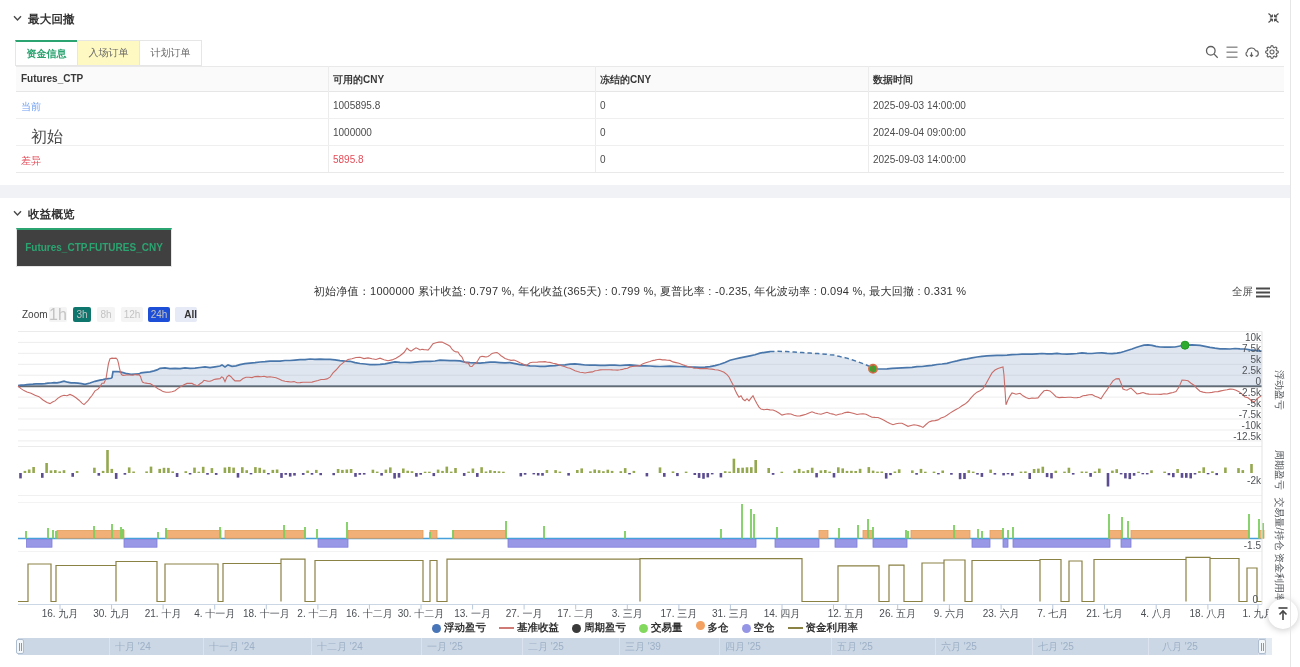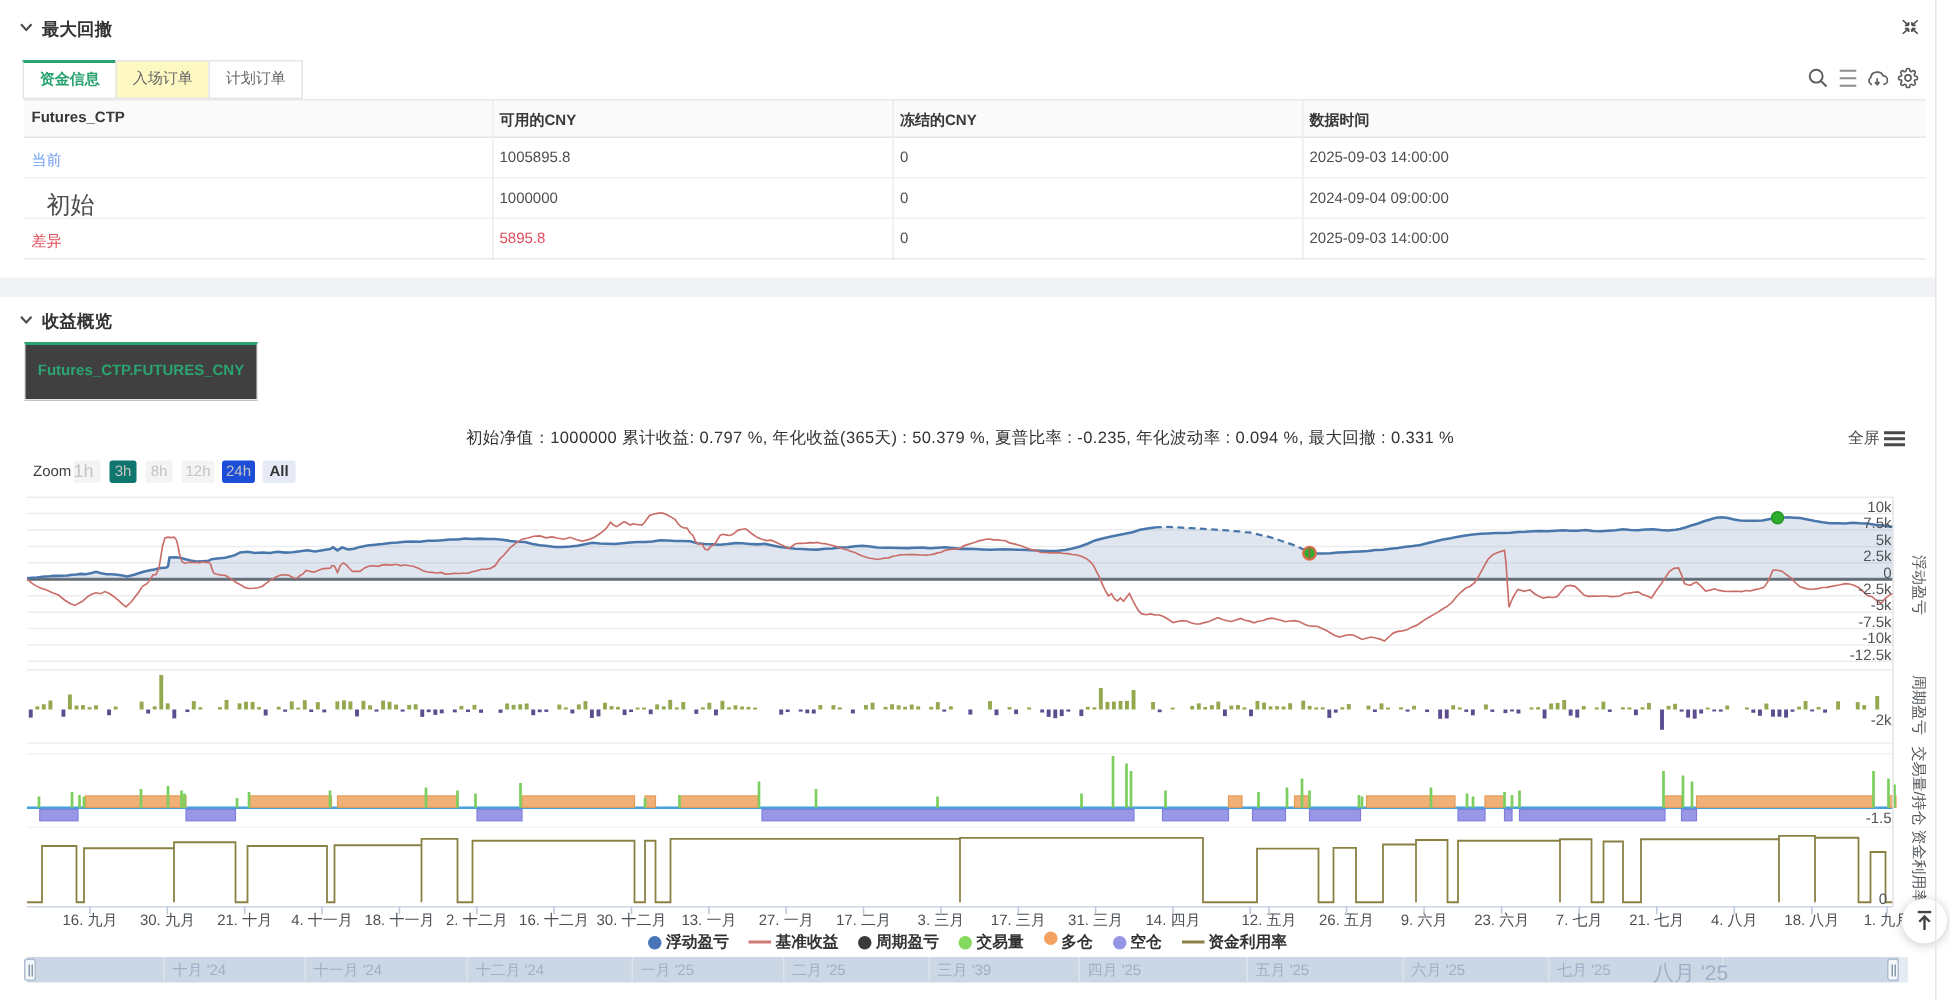--- a/index.html
+++ b/index.html
@@ -65,35 +65,35 @@
 <div class="abs" style="left:873px;top:154px;font-size:10px;color:#4c4c4c">2025-09-03 14:00:00</div>
 
 <div class="abs" style="left:0;top:185px;width:1290px;height:13px;background:#f1f2f5"></div>
 
 <svg class="abs" style="left:13px;top:210px" width="9" height="7" viewBox="0 0 9 7">
     <path d="M1 1.2L4.5 5L8 1.2" fill="none" stroke="#4a4a4a" stroke-width="1.4"></path>
   </svg>
 <div class="abs hd" style="left:28px;top:207px;letter-spacing:0.2px">收益概览</div>
 <div class="abs" style="left:16px;top:228px;width:156px;height:39px;border:1px solid #e6e6e6;border-top:2px solid #2ba471;background:#404040;color:#2ba471;font-size:10px;font-weight:bold;text-align:center;line-height:36px">Futures_CTP.FUTURES_CNY</div>
 
-<div class="abs" style="left:0;top:284px;width:1280px;text-align:center;font-size:11px;letter-spacing:0.25px;color:#333">初始净值：1000000 累计收益: 0.797 %, 年化收益(365天) : 50.379 %, 夏普比率 : -0.235, 年化波动率 : 0.094 %, 最大回撤 : 0.331 %</div>
+<div class="abs" style="left:0;top:284px;width:1280px;text-align:center;font-size:11px;letter-spacing:0.25px;color:#333">初始净值：1000000 累计收益: 0.797 %, 年化收益(365天) : 0.799 %, 夏普比率 : -0.235, 年化波动率 : 0.094 %, 最大回撤 : 0.331 %</div>
 <div class="abs" style="left:1232px;top:285px;font-size:10.5px;color:#4b4b4b">全屏</div>
 <svg class="abs" style="left:1256px;top:287px" width="14" height="11" viewBox="0 0 14 11" stroke="#4a4a4a" stroke-width="2">
     <line x1="0" y1="1.5" x2="14" y2="1.5"></line>
     <line x1="0" y1="5.5" x2="14" y2="5.5"></line>
     <line x1="0" y1="9.5" x2="14" y2="9.5"></line>
   </svg>
 
 <div class="abs" style="left:22px;top:309px;font-size:10px;color:#404040">Zoom</div>
-<div class="abs" style="left:49px;top:307px;width:18px;height:15px;background:#f4f4f4;border-radius:2px;color:#c3c3c3;font-size:12px;line-height:15px">1h</div>
+<div class="abs" style="left:49px;top:307px;width:18px;height:15px;background:#f4f4f4;border-radius:2px;color:#c3c3c3;font-size:16px;line-height:15px">1h</div>
 <div class="abs" style="left:73px;top:307px;width:18px;height:15px;background:#0f766e;border-radius:2px;color:#c3c3c3;font-size:10px;text-align:center;line-height:15px">3h</div>
 <div class="abs" style="left:97px;top:307px;width:18px;height:15px;background:#f4f4f4;border-radius:2px;color:#c3c3c3;font-size:10px;text-align:center;line-height:15px">8h</div>
 <div class="abs" style="left:121px;top:307px;width:22px;height:15px;background:#f4f4f4;border-radius:2px;color:#c3c3c3;font-size:10px;text-align:center;line-height:15px">12h</div>
 <div class="abs" style="left:148px;top:307px;width:22px;height:15px;background:#1d4ed8;border-radius:2px;color:#c3c3c3;font-size:10px;text-align:center;line-height:15px">24h</div>
-<div class="abs" style="left:175px;top:307px;width:22px;height:15px;background:#e6e9f6;border-radius:2px;color:#333;font-size:10px;font-weight:bold;text-align:center;line-height:15px">All</div>
+<div class="abs" style="left:175px;top:307px;width:22px;height:15px;background:#e6e9f6;border-radius:2px;color:#333;font-size:10px;font-weight:bold;text-align:right;line-height:15px">All</div>
 
 <svg width="1300" height="667" viewBox="0 0 1300 667" style="position:absolute;left:0;top:0" font-family="Liberation Sans, sans-serif">
 <line x1="18" y1="331.5" x2="1262" y2="331.5" stroke="#ebebeb"></line>
 <line x1="18" y1="342.4" x2="1262" y2="342.4" stroke="#ededed" stroke-width="1"></line>
     <line x1="18" y1="353.3" x2="1262" y2="353.3" stroke="#ededed" stroke-width="1"></line>
     <line x1="18" y1="364.3" x2="1262" y2="364.3" stroke="#ededed" stroke-width="1"></line>
     <line x1="18" y1="375.2" x2="1262" y2="375.2" stroke="#ededed" stroke-width="1"></line>
     <line x1="18" y1="386.2" x2="1262" y2="386.2" stroke="#61696f" stroke-width="2"></line>
     <line x1="18" y1="397.1" x2="1262" y2="397.1" stroke="#ededed" stroke-width="1"></line>
     <line x1="18" y1="408.1" x2="1262" y2="408.1" stroke="#ededed" stroke-width="1"></line>
@@ -504,21 +504,21 @@
     <div style="position:absolute;left:607px;top:2px;font-size:10px;color:#9db0c7;white-space:nowrap">三月 '39</div>
     <div style="position:absolute;left:701px;top:0;width:1px;height:100%;background:#dbe4ee"></div>
     <div style="position:absolute;left:707px;top:2px;font-size:10px;color:#9db0c7;white-space:nowrap">四月 '25</div>
     <div style="position:absolute;left:813px;top:0;width:1px;height:100%;background:#dbe4ee"></div>
     <div style="position:absolute;left:819px;top:2px;font-size:10px;color:#9db0c7;white-space:nowrap">五月 '25</div>
     <div style="position:absolute;left:917px;top:0;width:1px;height:100%;background:#dbe4ee"></div>
     <div style="position:absolute;left:923px;top:2px;font-size:10px;color:#9db0c7;white-space:nowrap">六月 '25</div>
     <div style="position:absolute;left:1014px;top:0;width:1px;height:100%;background:#dbe4ee"></div>
     <div style="position:absolute;left:1020px;top:2px;font-size:10px;color:#9db0c7;white-space:nowrap">七月 '25</div>
     <div style="position:absolute;left:1130px;top:0;width:1px;height:100%;background:#dbe4ee"></div>
-    <div style="position:absolute;left:1084px;top:2px;font-size:14px;color:#9db0c7;white-space:nowrap">八月 '25</div>
+    <div style="position:absolute;left:1144px;top:2px;font-size:10px;color:#9db0c7;white-space:nowrap">八月 '25</div>
     <div style="position:absolute;left:1240px;top:0;width:1px;height:100%;background:#dbe4ee"></div>
     <div style="position:absolute;left:1246px;top:2px;font-size:10px;color:#9db0c7;white-space:nowrap">九月 '25</div>
   </div>
 <div class="abs" style="left:1266px;top:638px;width:6px;height:17px;background:#e4ebf2"></div>
 <div class="abs" style="left:16px;top:639px;width:8px;height:15px;background:#f4f7fa;border:1px solid #aebdd0;border-radius:2px">
     <div style="position:absolute;left:2px;top:3px;width:1px;height:8px;background:#8899ac"></div>
     <div style="position:absolute;left:4px;top:3px;width:1px;height:8px;background:#8899ac"></div>
   </div>
 <div class="abs" style="left:1258px;top:639px;width:8px;height:15px;background:#f4f7fa;border:1px solid #aebdd0;border-radius:2px">
     <div style="position:absolute;left:2px;top:3px;width:1px;height:8px;background:#8899ac"></div>

